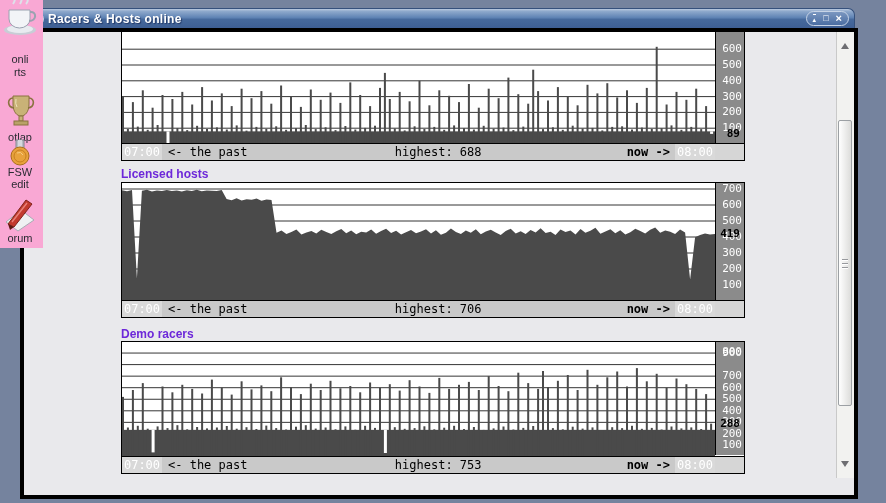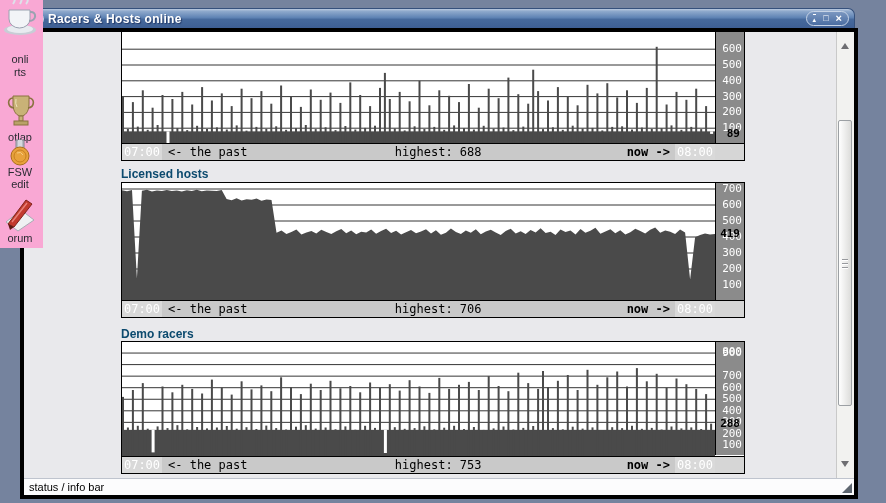--- a/index.html
+++ b/index.html
@@ -60,21 +60,21 @@
   .sb-grip div{height:1px;background:#97999D;margin-bottom:2px;border-bottom:1px solid #fff;}
   
   .sidebar{position:absolute;left:0;top:0;width:43px;height:248px;background:#f9a8d4;z-index:10;overflow:hidden;}
   .si-icon{position:absolute;}
   .si-label{
     position:absolute;left:-2px;width:44px;text-align:center;
     font-size:11px;line-height:12px;color:#2B2B33;white-space:nowrap;
   }
   
   .chart-title{
-    position:absolute;left:97px;font-weight:bold;font-size:12px;color:#0c4a6e;
+    position:absolute;left:97px;font-weight:bold;font-size:12px;color:#6d28d9;
   }
   .chart-box{
     position:absolute;left:97px;width:622px;
     border:1px solid #000;background:#fff;
   }
   .chart-box.cut-top{border-top:none;}
   .plot{position:absolute;left:0;top:0;width:593px;background:#fff;}
   .axis{
     position:absolute;right:0;top:0;width:28px;background:#8B8B8B;
     border-left:1px solid #000;
@@ -475,24 +475,20 @@
           <div class="sb-grip">
               <div></div>
               <div></div>
               <div></div>
             </div>
         </div>
         <div class="sb-down"></div>
       </div>
     </div>
 
-    <div class="statusbar">
-      <span>status / info bar</span>
-      <div class="resize-grip"></div>
-    </div>
   </div>
 </div>
 
 <div class="sidebar">
   <span class="si-icon" style="left:0;top:-8px;">
     <svg width="42" height="46" viewBox="0 0 42 46">
       <ellipse cx="20" cy="38" rx="16" ry="5" fill="#C8CDD6"></ellipse>
       <ellipse cx="20" cy="37" rx="13" ry="4" fill="#E8EBF0"></ellipse>
       <path d="M9 18 h21 v9 a10.5 9 0 0 1 -21 0 z" fill="#F2F4F7" stroke="#9AA2B0"></path>
       <path d="M30 20 c7 -1 7 9 -1 9" fill="none" stroke="#9AA2B0" stroke-width="2"></path>

